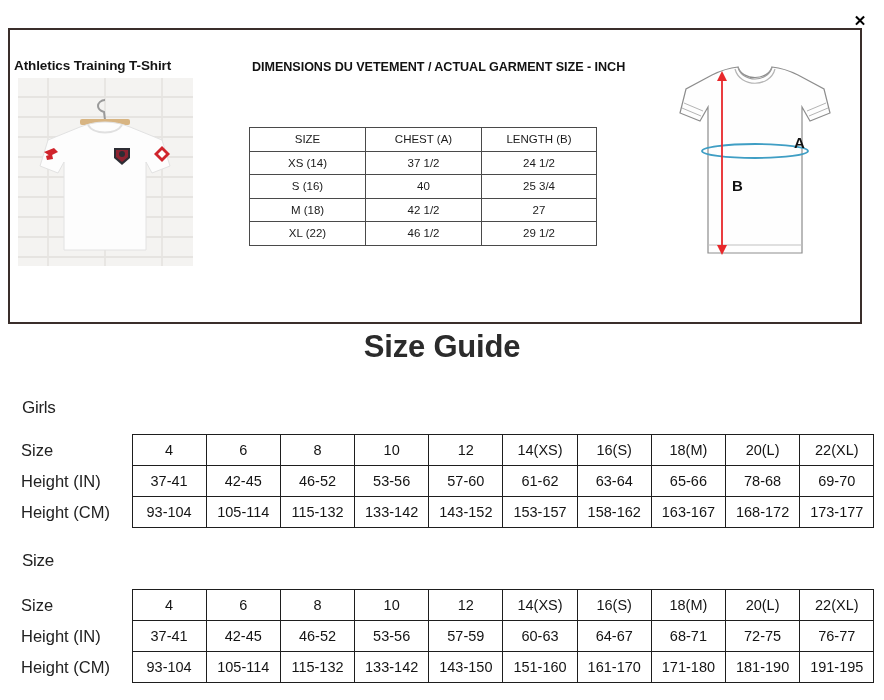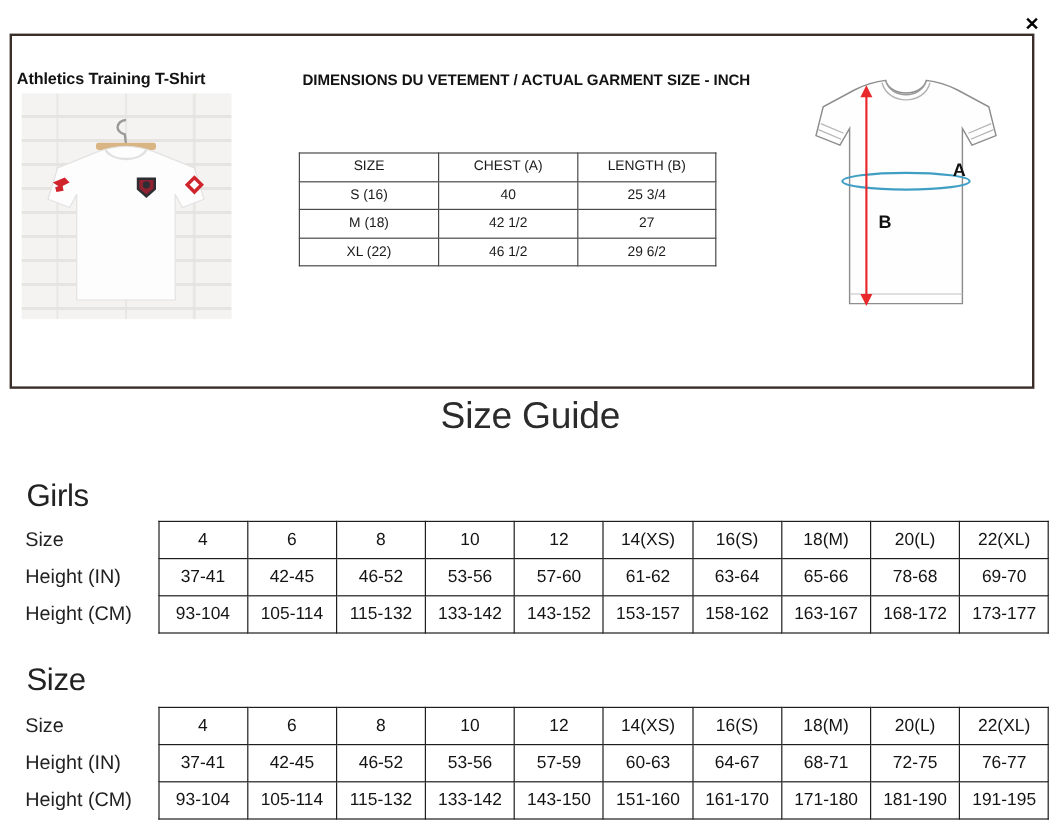--- a/index.html
+++ b/index.html
@@ -145,29 +145,29 @@
   #letter-b { left: 56px;  top: 122px; }
 
   
   #size-guide-title {
     position: absolute;
     left: 0;
     top: 329px;
     width: 884px;
     text-align: center;
     font-size: 31px;
-    font-weight: normal;
+    font-weight: bold;
     color: #2b2b2b;
     letter-spacing: -0.2px;
   }
 
   .group-heading {
     position: absolute;
     left: 22px;
-    font-size: 26px;
+    font-size: 17px;
     font-weight: normal;
     color: #222222;
     letter-spacing: -0.3px;
   }
   #girls-heading { top: 398px; }
   #boys-heading  { top: 551px; }
 
   .size-table {
     position: absolute;
     left: 18px;
@@ -249,33 +249,38 @@
       <col class="c-chest">
       <col class="c-length">
   </colgroup>
   <tbody>
     <tr>
       <td>SIZE</td>
       <td>CHEST (A)</td>
       <td>LENGTH (B)</td>
     </tr>
     <tr>
+      <td>XS (14)</td>
+      <td>37 1/2</td>
+      <td>24 1/2</td>
+    </tr>
+    <tr>
       <td>S (16)</td>
       <td>40</td>
       <td>25 3/4</td>
     </tr>
     <tr>
       <td>M (18)</td>
       <td>42 1/2</td>
       <td>27</td>
     </tr>
     <tr>
       <td>XL (22)</td>
       <td>46 1/2</td>
-      <td>29 6/2</td>
+      <td>29 1/2</td>
     </tr>
   </tbody>
 </table>
 
 <div id="shirt-diagram">
   <svg width="170" height="215" viewBox="0 0 170 215">
 
     <path d="M62 12
              C52 13 44 16 36 20
              L10 34 L4 58 L24 66 L32 52

